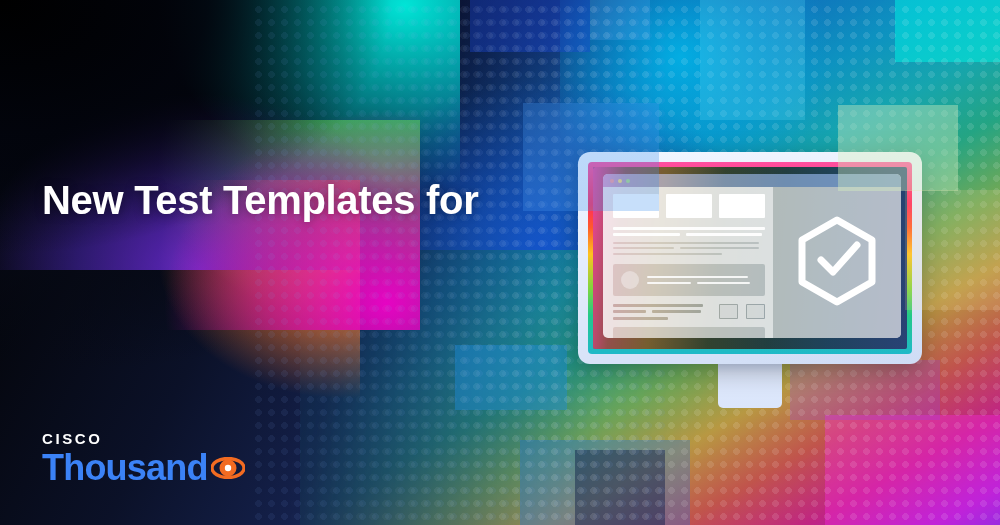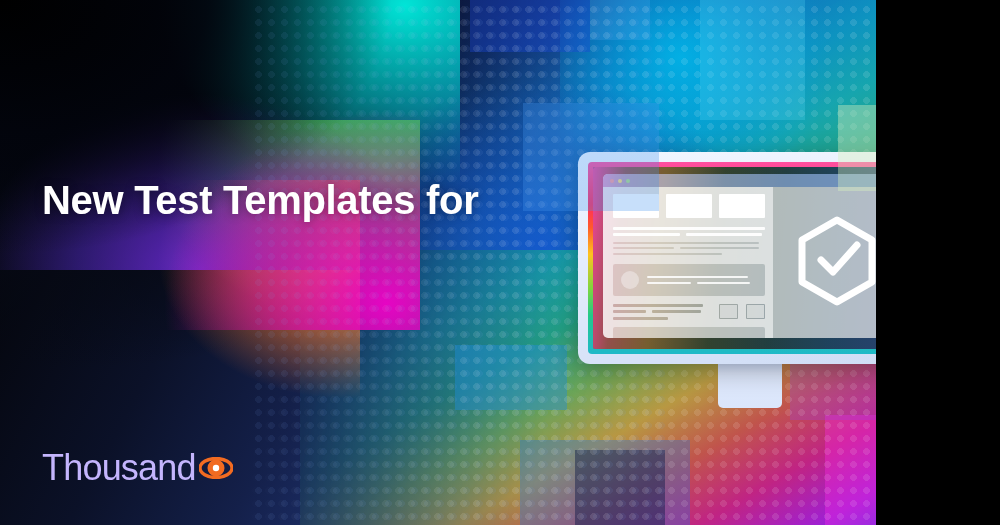--- a/index.html
+++ b/index.html
@@ -5,21 +5,21 @@
 <style>
   * { margin:0; padding:0; box-sizing:border-box; }
   html,body { background:#000; }
   body {
     font-family:"Liberation Sans", sans-serif;
     width:1000px; height:525px; overflow:hidden;
   }
 
   #banner {
     position:relative;
-    width:876px; height:525px;
+    width:1000px; height:525px;
     overflow:hidden;
     background:#05070f;
   }
 
   
   .bg-layer { position:absolute; inset:0; }
 
   
   .bg-base {
     background:
@@ -138,23 +138,23 @@
     font-weight:700;
     letter-spacing:2.6px;
     line-height:17px;
     display:block;
   }
   #logo .wordmark {
     display:flex; align-items:center;
     margin-top:1px;
   }
   #logo .te-thousand {
-    color:#c4b5fd;
+    color:#3b82f6;
     font-size:36px;
-    font-weight:400;
+    font-weight:700;
     letter-spacing:-0.8px;
     line-height:40px;
   }
   #logo .te-eyes {
     color:#f26b21;
     font-size:36px;
     font-weight:700;
     letter-spacing:-0.8px;
     line-height:40px;
   }
@@ -406,20 +406,21 @@
   </div>
 
   <div id="chip-layer-fg" style="position: absolute; inset: 0px; z-index: 35; pointer-events: none;">
       <div class="chip chip-fg" style="left: 700px; top: 0px; width: 105px; height: 120px; background: rgba(90, 215, 245, 0.26);"></div>
       <div class="chip chip-fg" style="left: 523px; top: 103px; width: 136px; height: 108px; background: rgba(70, 150, 240, 0.3);"></div>
       <div class="chip chip-fg" style="left: 838px; top: 105px; width: 120px; height: 86px; background: rgba(215, 240, 190, 0.4);"></div>
       <div class="chip chip-fg" style="left: 905px; top: 190px; width: 95px; height: 120px; background: rgba(255, 220, 150, 0.16);"></div>
     </div>
 
   <div id="logo">
+    <span class="cisco">CISCO</span>
     <span class="wordmark">
       <span class="te-thousand">Thousand</span>
       <span class="eye-icon">
         <svg width="34" height="22" viewBox="0 0 34 22">
           <ellipse cx="17" cy="11" rx="16" ry="9.5" fill="none" stroke="#f26b21" stroke-width="3.4"></ellipse>
           <ellipse cx="17" cy="11" rx="8.5" ry="8.5" fill="#f26b21"></ellipse>
           <circle cx="17" cy="11" r="3.2" fill="#ffffff"></circle>
         </svg>
       </span>
     </span>

